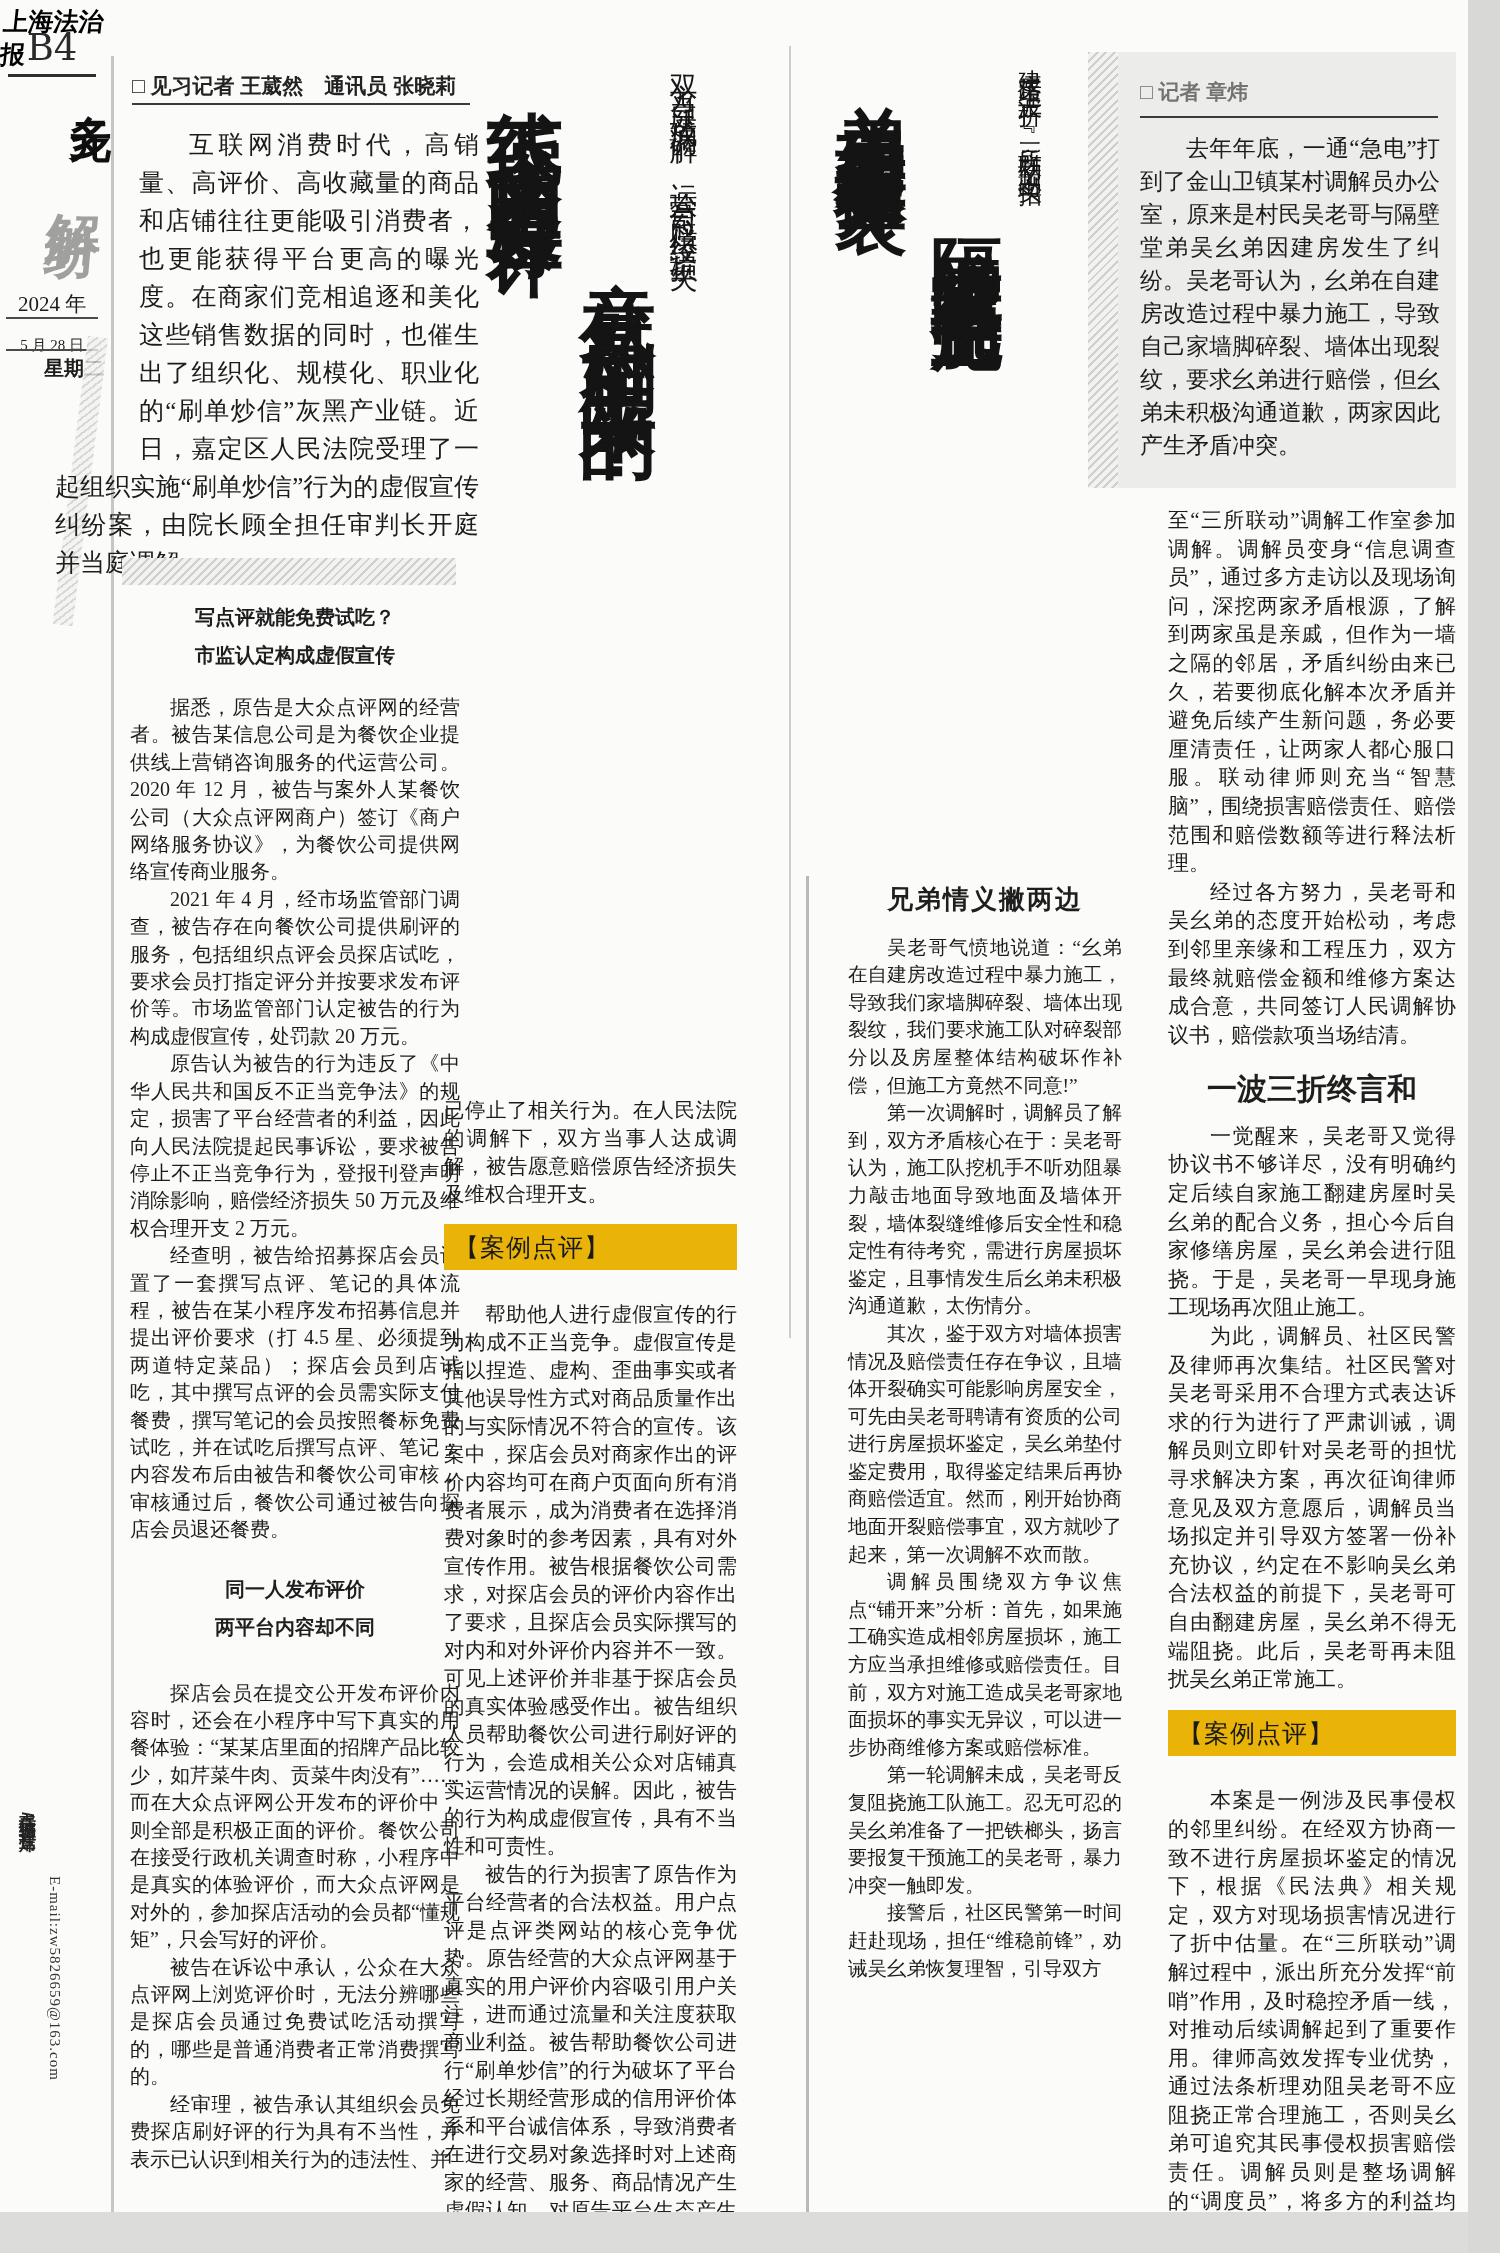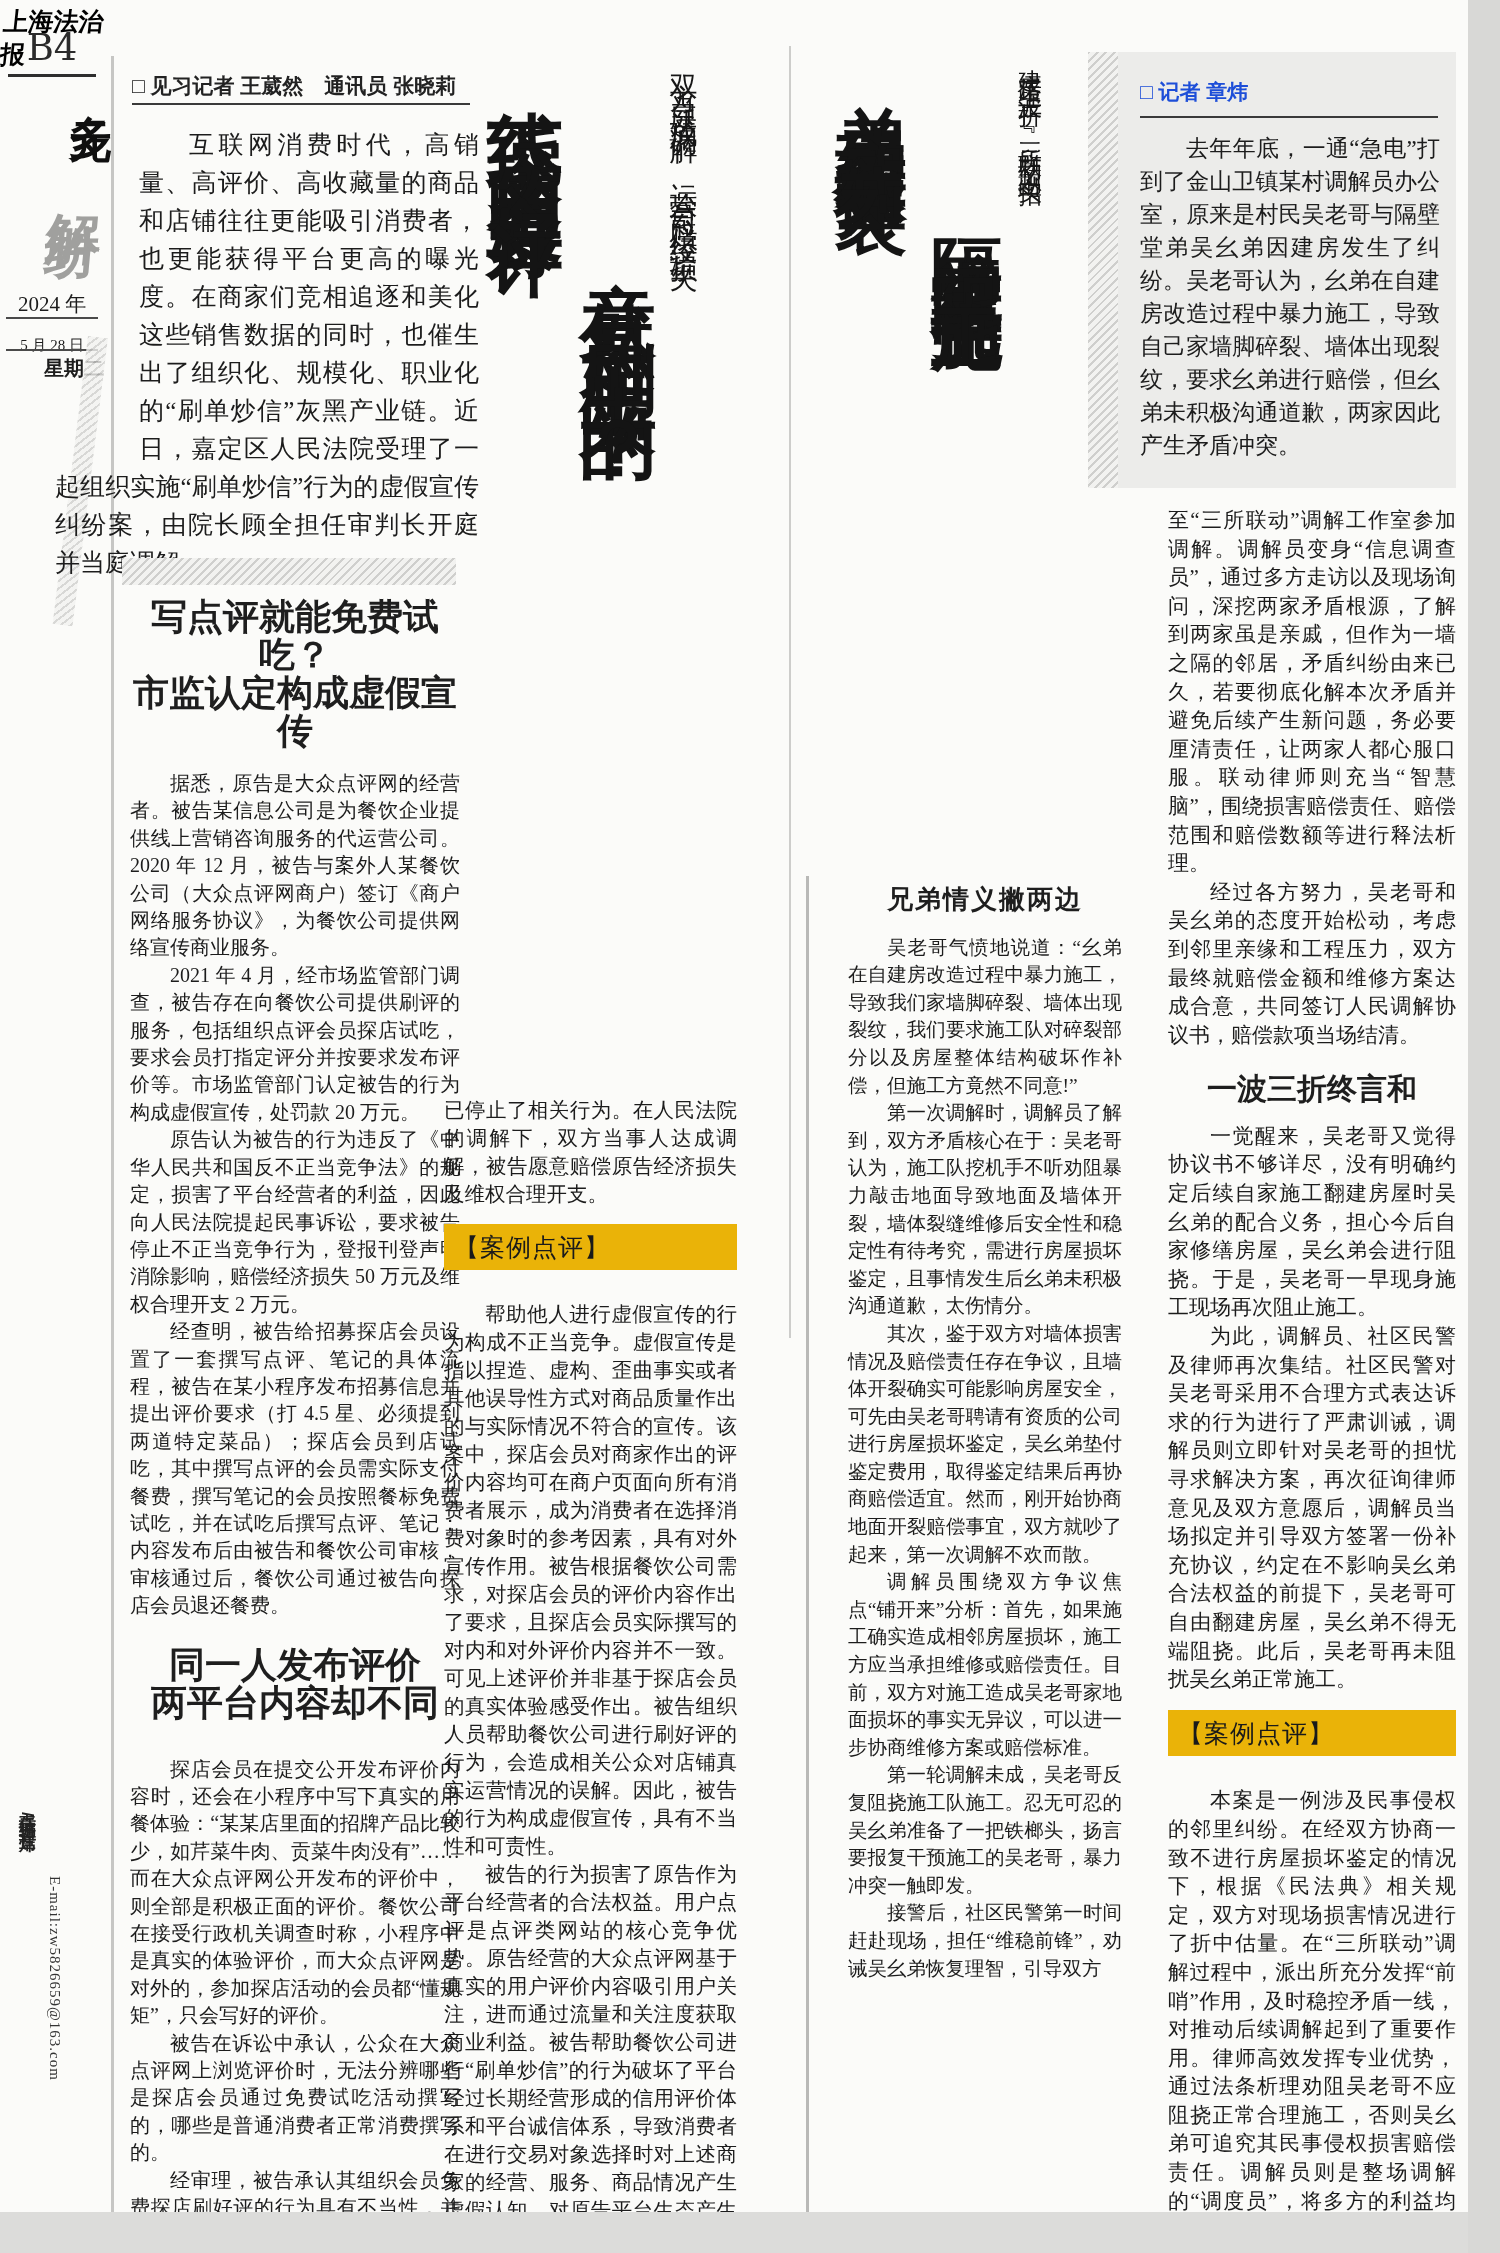--- a/index.html
+++ b/index.html
@@ -42,37 +42,37 @@
   .la-lead{left:55px;top:126px;width:424px;font-size:25px;line-height:38px;text-align:justify;text-indent:2em;}
   .la-lead-spacer{float:left;width:84px;height:342px;}
   .la-hatch{left:122px;top:558px;width:334px;height:27px;}
   .la-col1{left:130px;top:596px;width:330px;font-size:20px;line-height:27.4px;}
   .la-col2{left:444px;top:1096px;width:293px;font-size:20.5px;line-height:28px;}
   .la-head1{left:474px;top:50px;font-size:76px;letter-spacing:14px;}
   .la-head2{left:566px;top:218px;font-size:78px;letter-spacing:21px;}
   .la-kicker{left:664px;top:52px;font-size:28px;letter-spacing:9px;color:#161616;}
 
   .sub{font-family:"Liberation Sans",sans-serif;font-weight:700;text-align:center;color:#1e1e1e;}
-  .la-col1 .sub{font-size:36px;line-height:38px;}
+  .la-col1 .sub{font-size:20px;line-height:38px;}
   .sub-top{margin:2px 0 20px 0;}
   .sub-mid{margin:26px 0 34px 0;}
   .bar{background:#eab308;font-family:"Liberation Sans",sans-serif;font-weight:400;
        font-size:25px;padding:9px 10px;margin:16px 0 30px 0;letter-spacing:1px;color:#1a1a1a;}
 
   
   .div1{left:789px;top:46px;width:2px;height:1292px;background:#cdcdcb;}
   .div2{left:806px;top:876px;width:3px;height:1336px;background:#b9b9b7;}
 
   
   .ra-head1{left:824px;top:48px;font-size:72px;letter-spacing:10px;}
   .ra-head2{left:920px;top:182px;font-size:72px;letter-spacing:10px;}
   .ra-kicker{left:1014px;top:50px;font-size:24px;letter-spacing:5px;color:#161616;}
   .ra-box{left:1088px;top:52px;width:368px;height:436px;background:#ececea;}
   .ra-box-hatch{position:absolute;left:0;top:0;width:30px;height:100%;}
-  .ra-byline{margin:26px 18px 0 52px;font-weight:700;font-size:21px;color:#1d4ed8;}
+  .ra-byline{margin:26px 18px 0 52px;font-weight:700;font-size:21px;color:#737373;}
   .ra-byline-rule{margin:10px 18px 0 52px;height:2px;background:#3a3a3a;}
   .ra-lead{margin:14px 16px 0 52px;font-size:23px;line-height:33px;text-indent:2em;text-align:justify;}
   .ra-col3{left:848px;top:886px;width:274px;font-size:19.5px;line-height:27.6px;}
   .ra-col3 .sub{font-size:26px;letter-spacing:2px;margin:0 0 20px 0;}
   .ra-col4{left:1168px;top:506px;width:288px;font-size:21px;line-height:28.6px;}
   .ra-col4 .sub{font-size:30px;margin:26px 0 18px 0;}
 
   
   .bottom-band{left:0;top:2212px;width:1500px;height:41px;background:#dcdcda;}
   .right-band{left:1468px;top:0;width:32px;height:2253px;background:#d8d8d6;}

